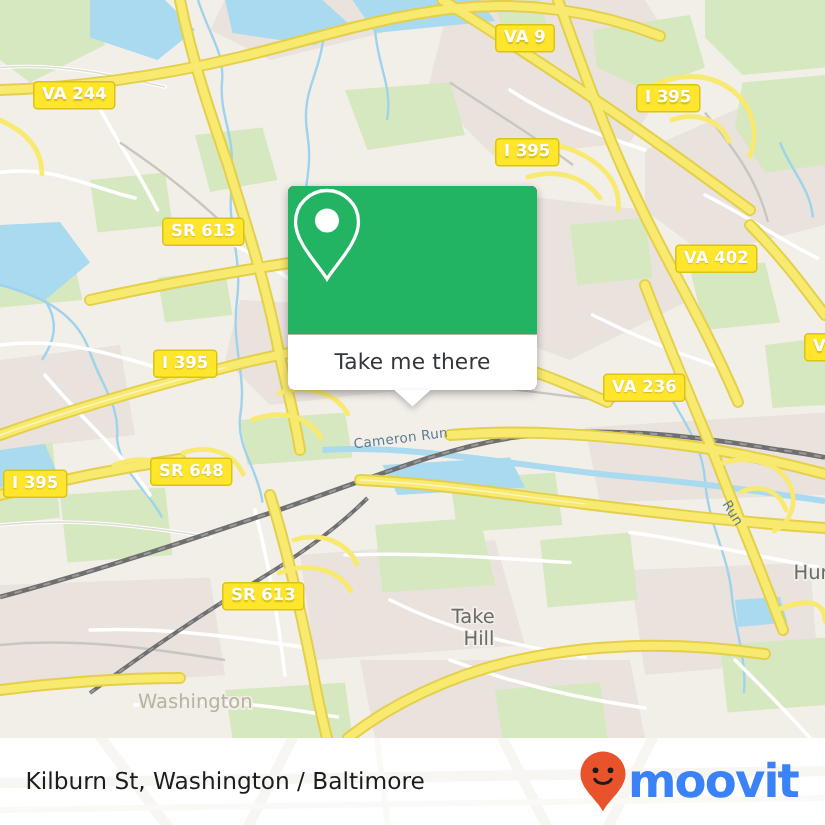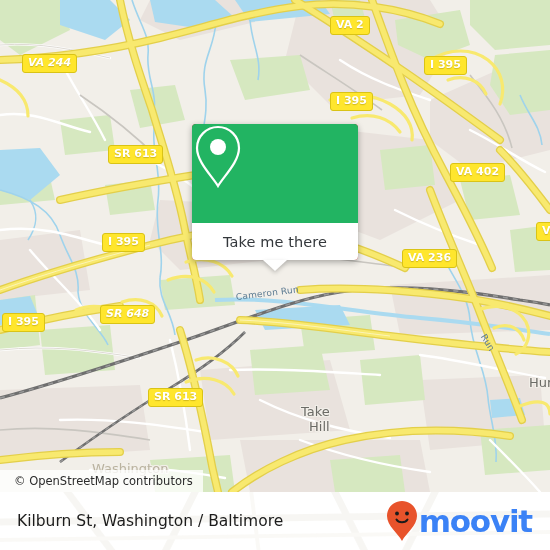--- a/index.html
+++ b/index.html
@@ -358,29 +358,29 @@
       </g>
 
       <g fill="none" stroke="#ffffff" stroke-width="0.9" opacity="0.55">
         <path d="M0 290 C50 272, 100 258, 150 245"></path>
         <path d="M240 320 C290 322, 340 330, 390 336"></path>
       </g>
 
     </svg>
 
     <div>
-      <div class="shield" style="left:22px;  top:54px;font-style:italic;">VA 244</div>
-      <div class="shield" style="left:330px; top:16px;">VA 2</div>
+      <div class="shield" style="left:22px;  top:54px;">VA 244</div>
+      <div class="shield" style="left:330px; top:16px;">VA 9</div>
       <div class="shield" style="left:424px; top:56px;">I 395</div>
       <div class="shield" style="left:330px; top:92px;">I 395</div>
       <div class="shield" style="left:108px; top:145px;">SR 613</div>
       <div class="shield" style="left:434px; top:163px;margin-left:16px;">VA 402</div>
       <div class="shield" style="left:102px; top:233px;">I 395</div>
       <div class="shield" style="left:370px; top:249px;margin-left:32px;">VA 236</div>
-      <div class="shield" style="left:100px; top:305px;font-style:italic;">SR 648</div>
+      <div class="shield" style="left:100px; top:305px;">SR 648</div>
       <div class="shield" style="left:2px;   top:313px;">I 395</div>
       <div class="shield" style="left:148px; top:388px;">SR 613</div>
       <div class="shield" style="left:536px; top:222px;">VA</div>
     </div>
 
     <div>
       <div class="maplabel placelabel" style="left:301px; top:404px;">Take</div>
       <div class="maplabel placelabel" style="left:309px; top:419px;">Hill</div>
       <div class="maplabel placelabel" style="left:529px; top:375px;">Hun</div>
       <div class="maplabel placelabel" style="left:92px; top:461px; color:#b9b29f;">Washington</div>
@@ -397,23 +397,20 @@
           <path d="M26 3 C14.4 3, 5 12.4, 5 24 C5 38, 20 52, 26 62 C32 52, 47 38, 47 24 C47 12.4, 37.6 3, 26 3 Z" fill="none" stroke="#ffffff" stroke-width="2.2"></path>
           <circle cx="26" cy="23" r="8" fill="#ffffff"></circle>
         </svg>
       </div>
       <div id="popup-foot">
         <span>Take me there</span>
       </div>
       <div id="popup-tail"></div>
     </div>
 
-    <div id="attribution">
-      <span>© OpenStreetMap contributors</span>
-    </div>
 
   </div>
 
   <div id="footer">
 
     <svg id="footer-watermark" viewBox="0 0 550 58">
       <g fill="none" stroke="#f1efe9" stroke-width="7">
         <path d="M60 -10 L120 70"></path>
         <path d="M200 -10 L160 70"></path>
         <path d="M330 -10 L370 70"></path>

